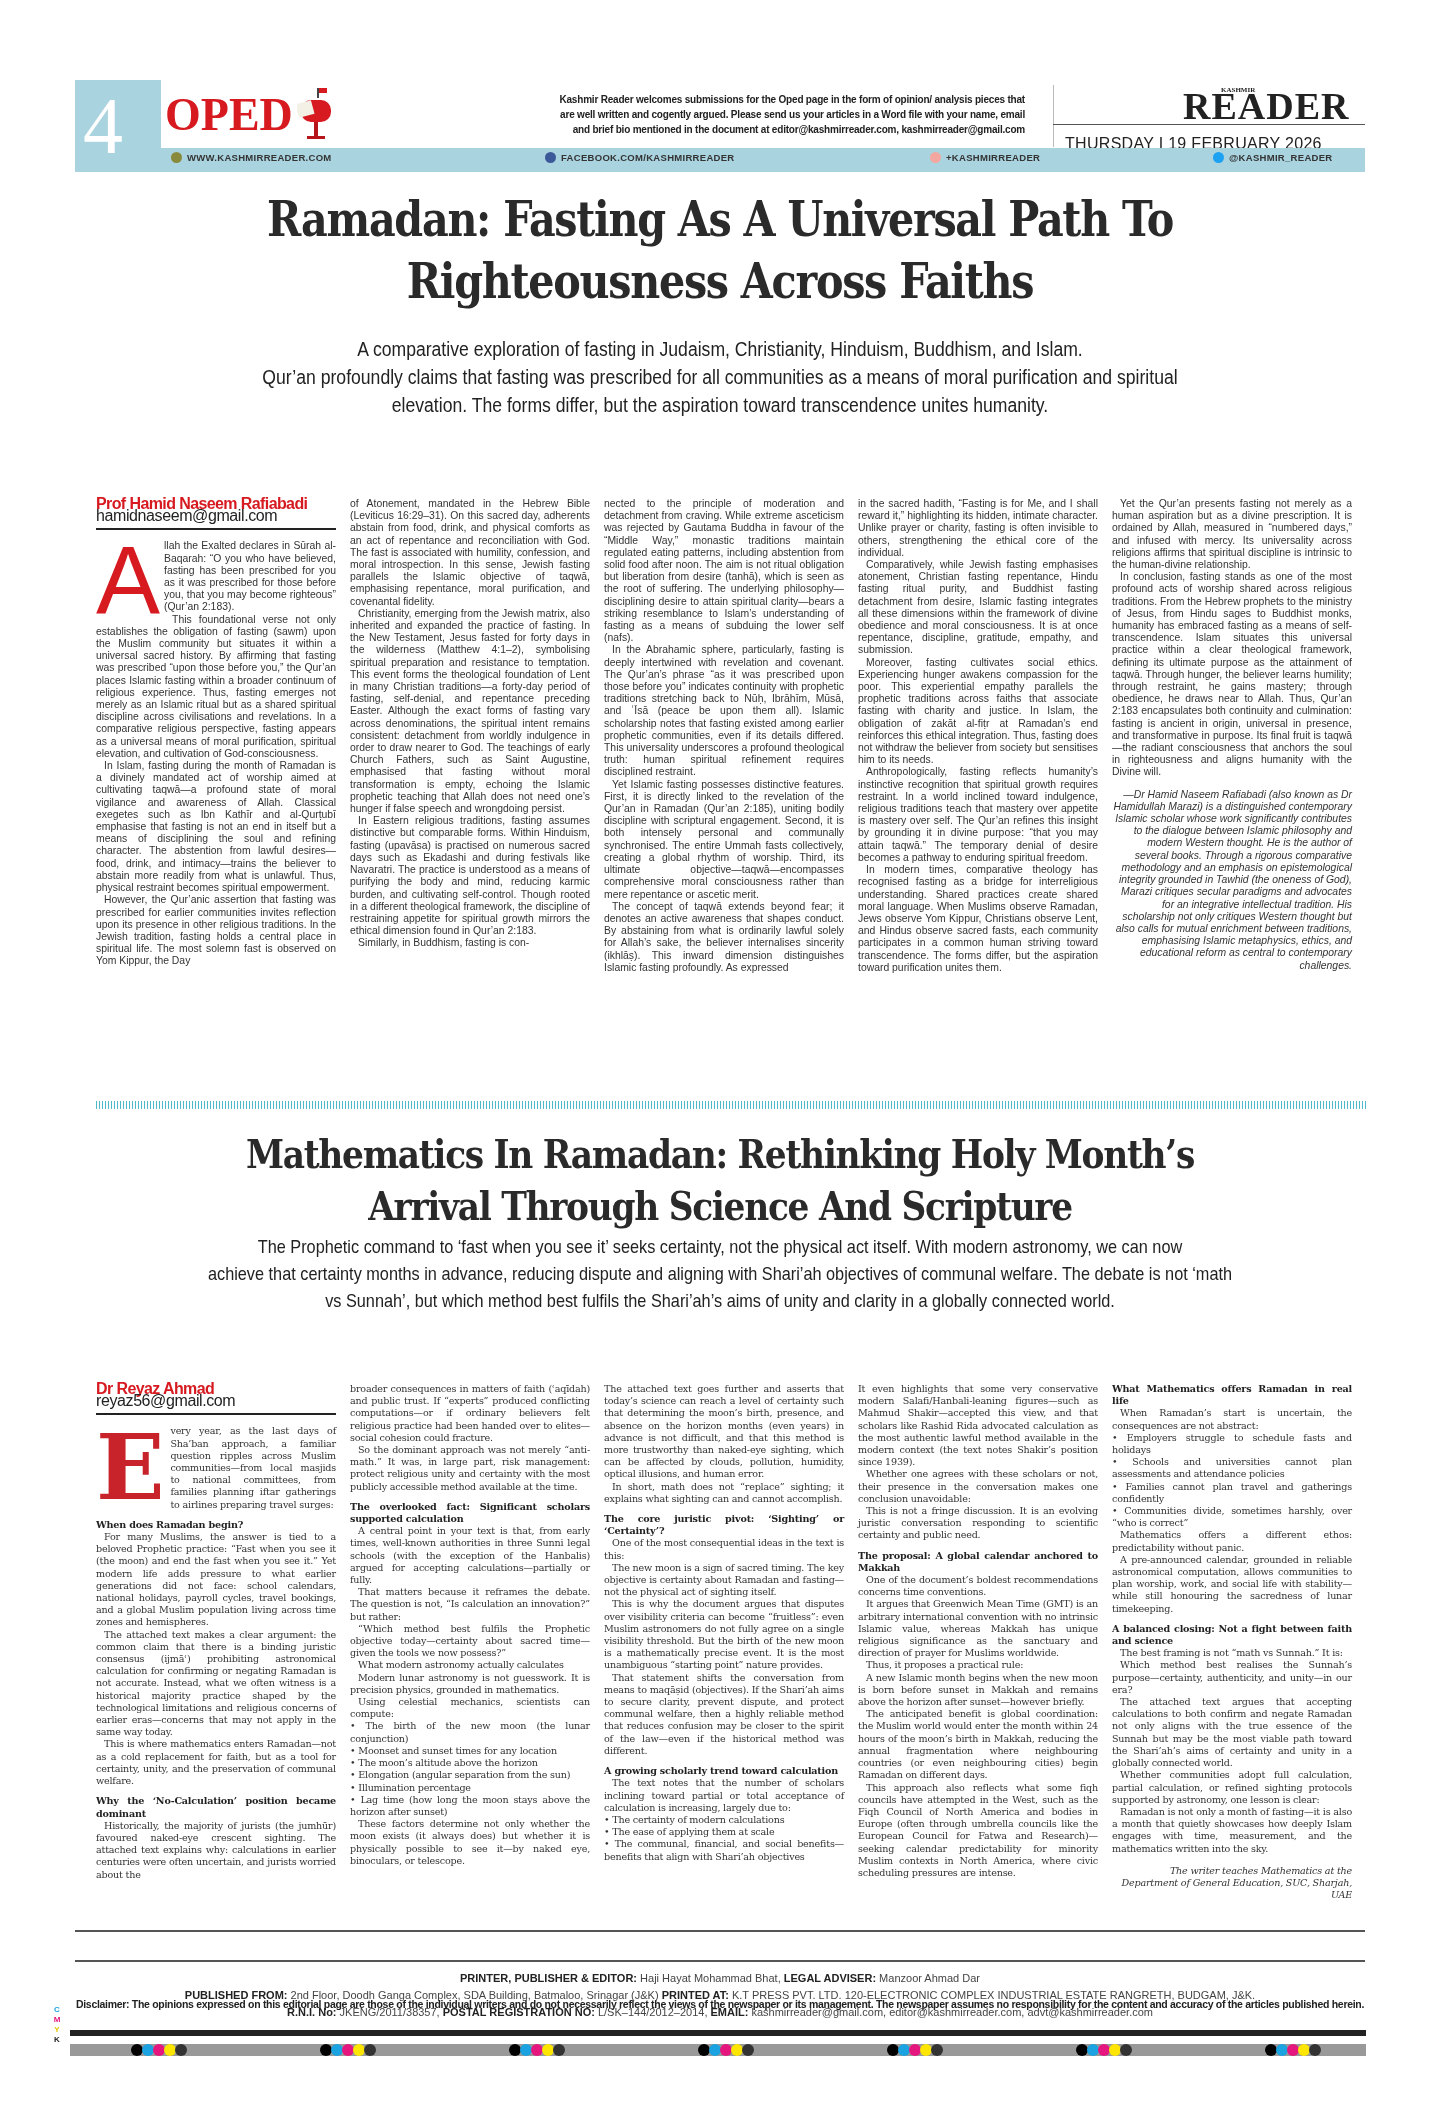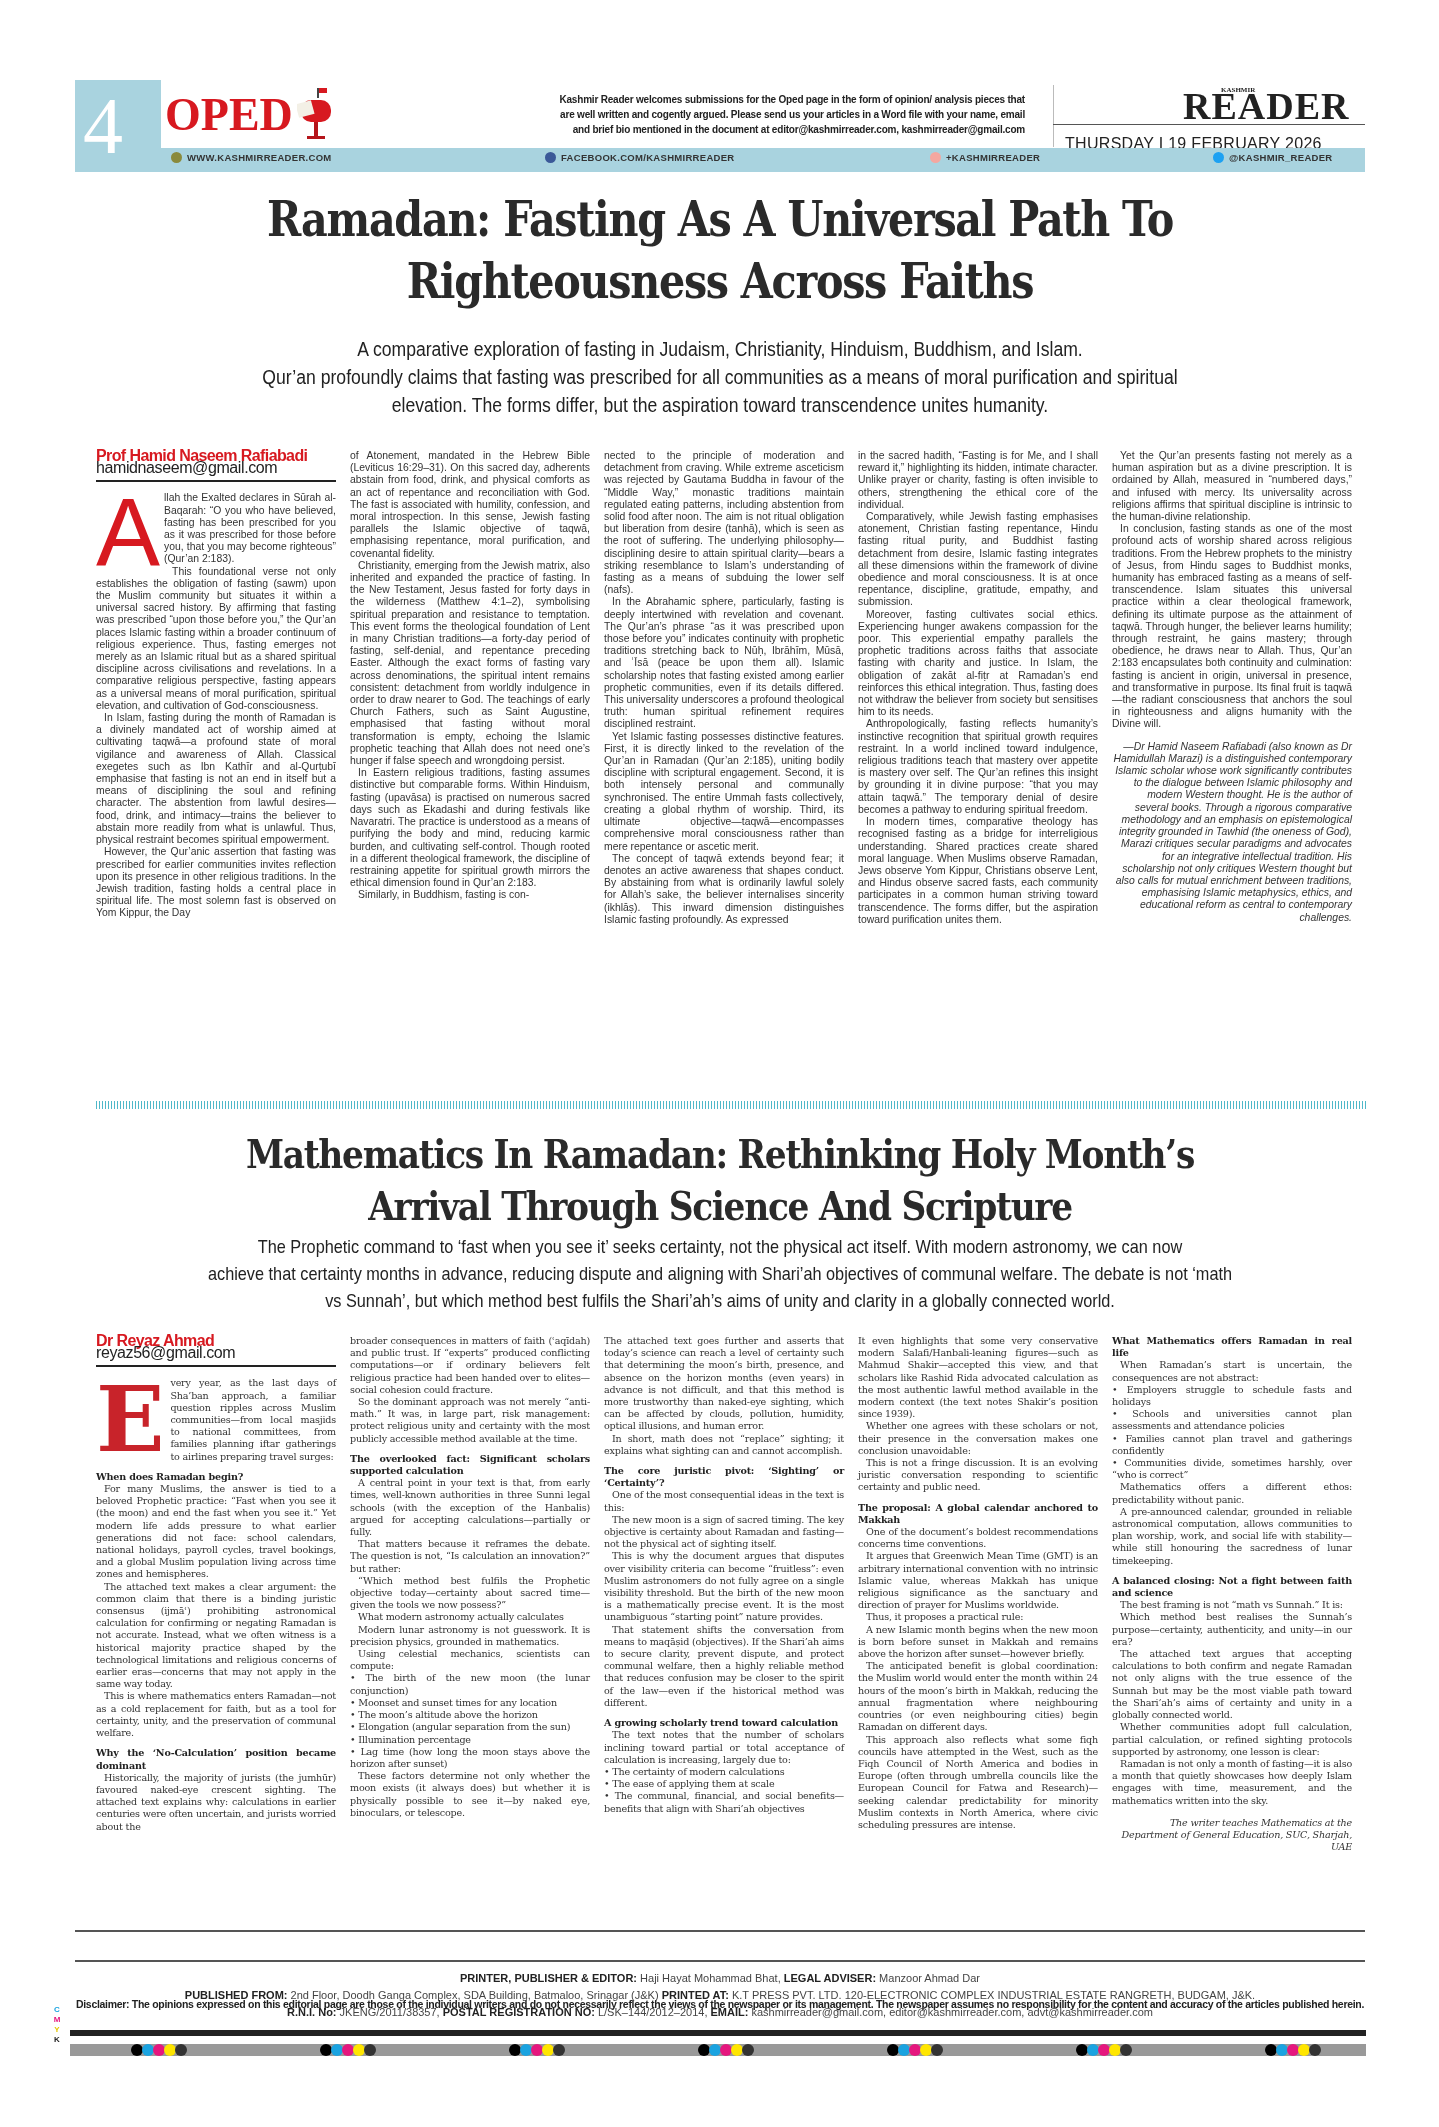--- a/index.html
+++ b/index.html
@@ -22,21 +22,21 @@
   .social { position: absolute; top: 72px; font-size: 9.5px; font-weight: bold; color: #333; letter-spacing: 0.3px; display: flex; align-items: center; gap: 5px; }
   .social .ico { display: inline-block; width: 11px; height: 11px; border-radius: 50%; }
 
   
   .headline { position: absolute; left: 120px; width: 1200px; text-align: center; font-family: "DejaVu Serif", serif; font-weight: bold; color: #2a2a2a; letter-spacing: -1.5px; }
   .h1 { top: 188px; font-size: 48px; line-height: 62px; transform: scaleX(0.86); }
   .deck { position: absolute; left: 120px; width: 1200px; text-align: center; font-family: "Liberation Sans", sans-serif; color: #222; transform: scaleX(0.88); }
   .deck1 { top: 335px; font-size: 20px; line-height: 28px; }
 
   
-  .columns { position: absolute; left: 96px; display: flex; gap: 14px; }
+  .columns { position: absolute; left: 96px; display: flex; gap: 14px; margin-top: 48px; }
   .col { width: 240px; font-size: 10.4px; line-height: 12.2px; text-align: justify; color: #333; hyphens: auto; }
   .col p { text-indent: 8px; }
   .col p.noind { text-indent: 0; }
   .sans-col { font-family: "Liberation Sans", sans-serif; }
   .serif-col { font-family: "DejaVu Serif", serif; font-size: 9.6px; line-height: 12.2px; letter-spacing: -0.2px; }
 
   .byline-name { font-family: "Liberation Sans", sans-serif; font-weight: bold; font-size: 16px; color: #d71920; letter-spacing: -0.6px; }
   .byline-email { font-size: 16px; color: #222; letter-spacing: -0.4px; margin-bottom: 6px; }
   .byline-rule { height: 2px; background: #222; margin-bottom: 10px; }
 

